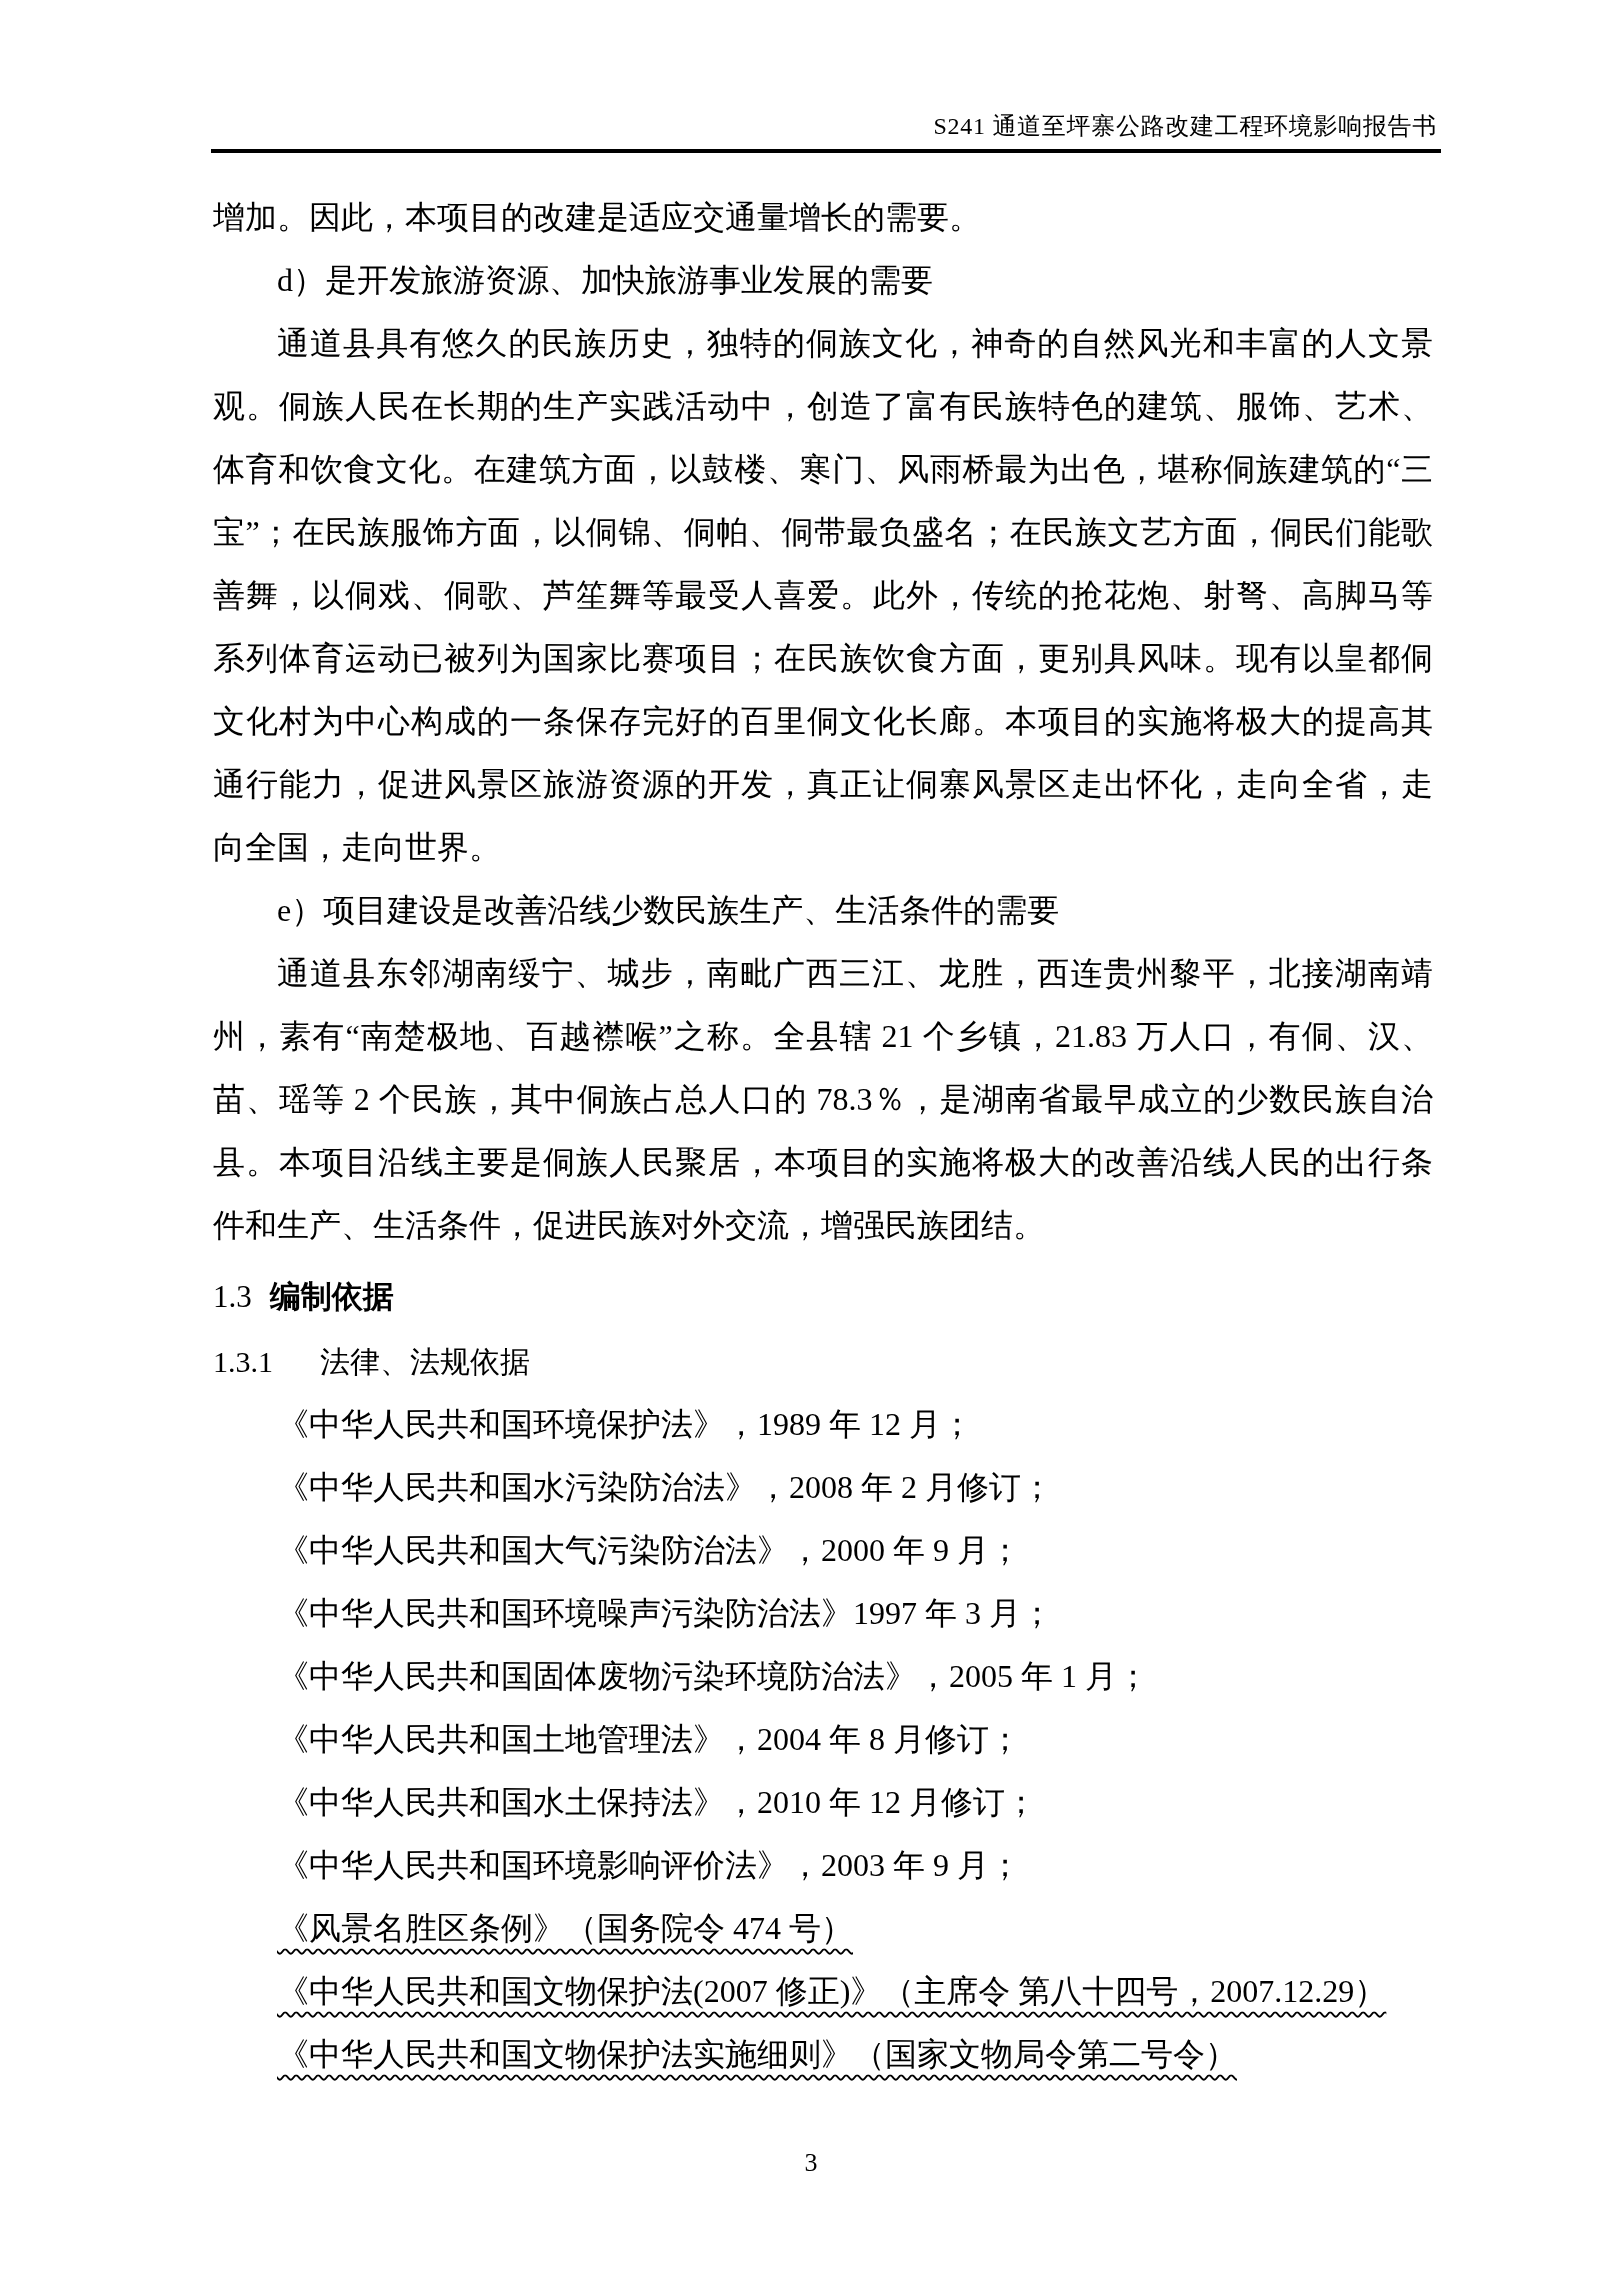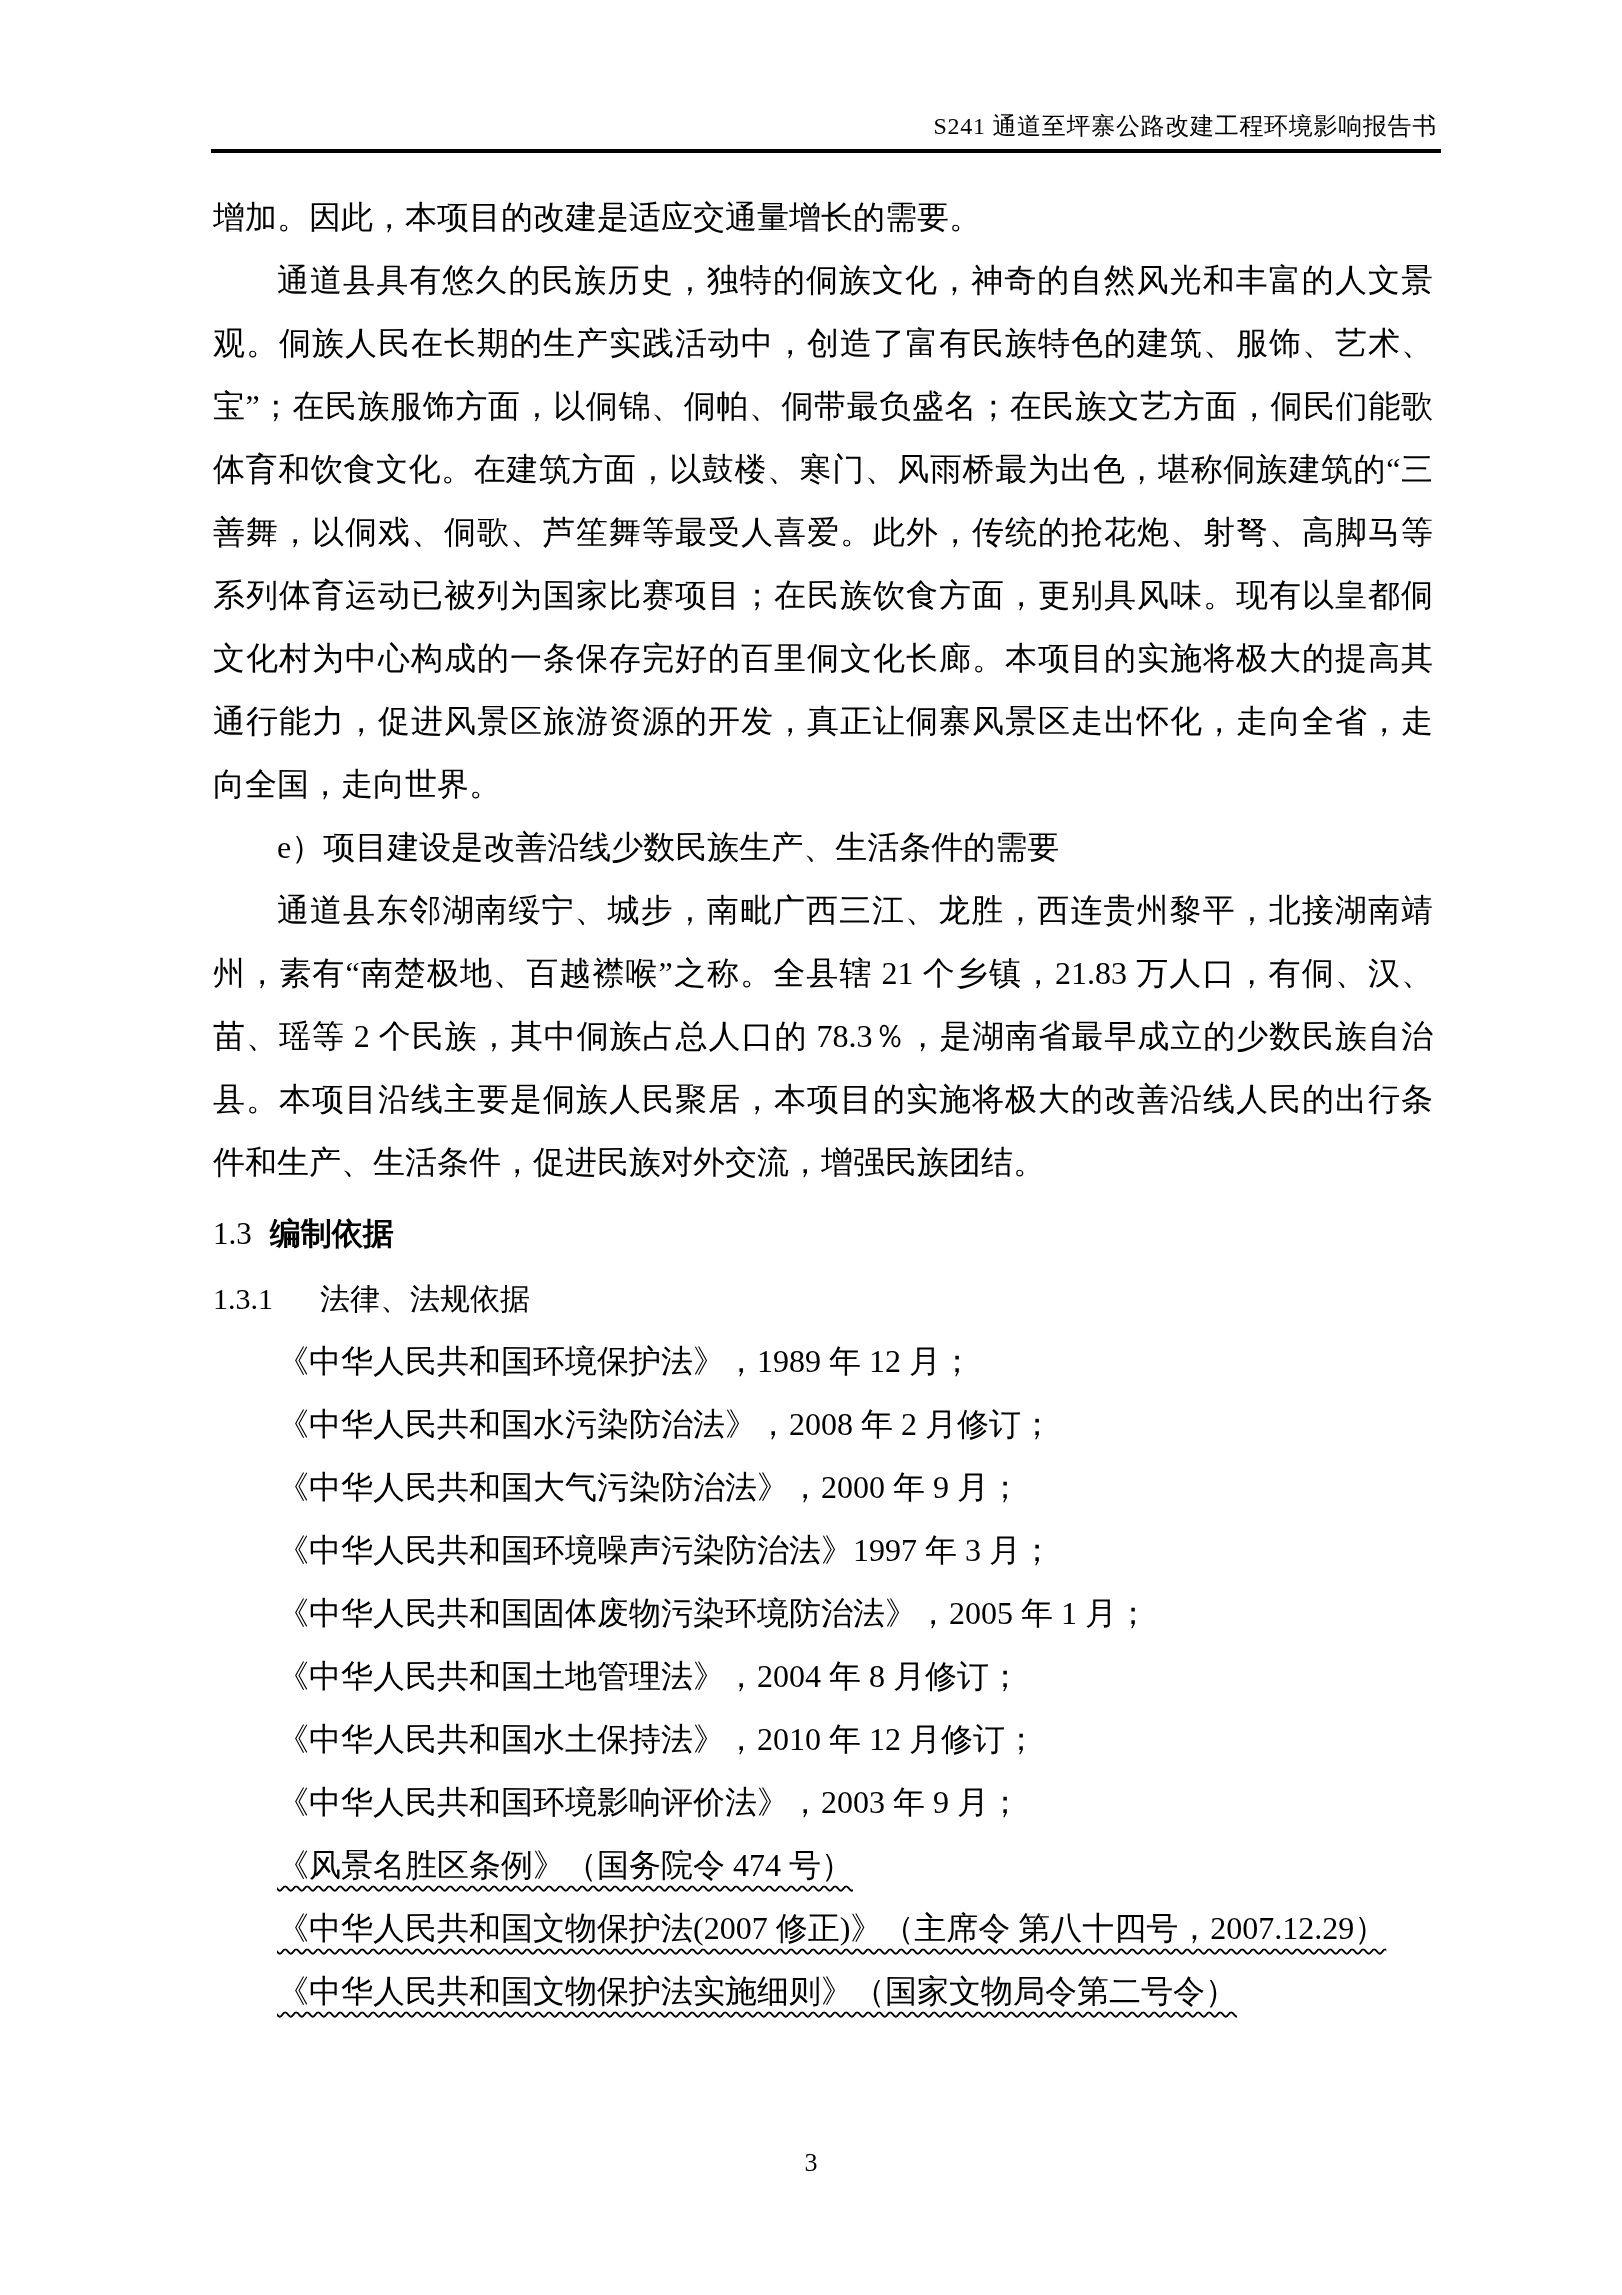--- a/index.html
+++ b/index.html
@@ -64,25 +64,26 @@
 
 <div class="page">
 
   <div class="header-title">S241 通道至坪寨公路改建工程环境影响报告书</div>
   <div class="header-rule"></div>
 
   <div class="content">
 
     <p class="ln last">增加。因此，本项目的改建是适应交通量增长的需要。</p>
 
+    <p class="ln ind last">d）是开发旅游资源、加快旅游事业发展的需要</p>
 
     <p class="ln ind j">通道县具有悠久的民族历史，独特的侗族文化，神奇的自然风光和丰富的人文景</p>
     <p class="ln j">观。侗族人民在长期的生产实践活动中，创造了富有民族特色的建筑、服饰、艺术、</p>
+    <p class="ln j">体育和饮食文化。在建筑方面，以鼓楼、寒门、风雨桥最为出色，堪称侗族建筑的“三</p>
     <p class="ln j">宝”；在民族服饰方面，以侗锦、侗帕、侗带最负盛名；在民族文艺方面，侗民们能歌</p>
-    <p class="ln j">体育和饮食文化。在建筑方面，以鼓楼、寒门、风雨桥最为出色，堪称侗族建筑的“三</p>
     <p class="ln j">善舞，以侗戏、侗歌、芦笙舞等最受人喜爱。此外，传统的抢花炮、射弩、高脚马等</p>
     <p class="ln j">系列体育运动已被列为国家比赛项目；在民族饮食方面，更别具风味。现有以皇都侗</p>
     <p class="ln j">文化村为中心构成的一条保存完好的百里侗文化长廊。本项目的实施将极大的提高其</p>
     <p class="ln j">通行能力，促进风景区旅游资源的开发，真正让侗寨风景区走出怀化，走向全省，走</p>
     <p class="ln last">向全国，走向世界。</p>
 
     <p class="ln ind last">e）项目建设是改善沿线少数民族生产、生活条件的需要</p>
 
     <p class="ln ind j">通道县东邻湖南绥宁、城步，南毗广西三江、龙胜，西连贵州黎平，北接湖南靖</p>
     <p class="ln j">州，素有“南楚极地、百越襟喉”之称。全县辖 21 个乡镇，21.83 万人口，有侗、汉、</p>

